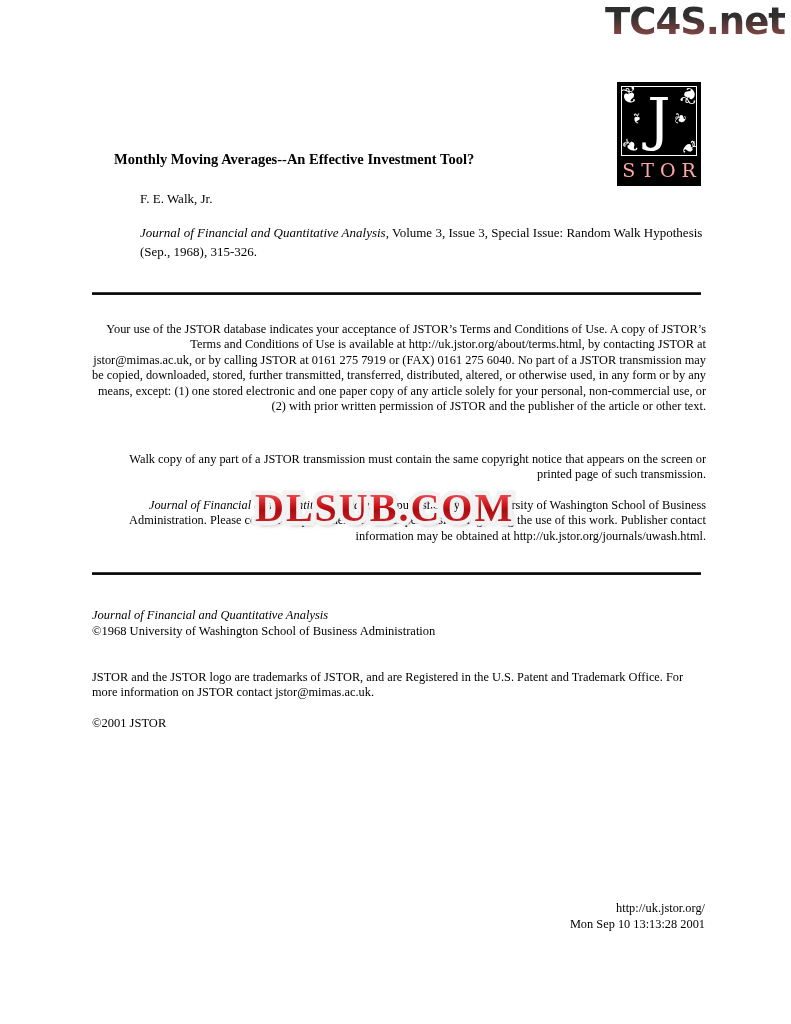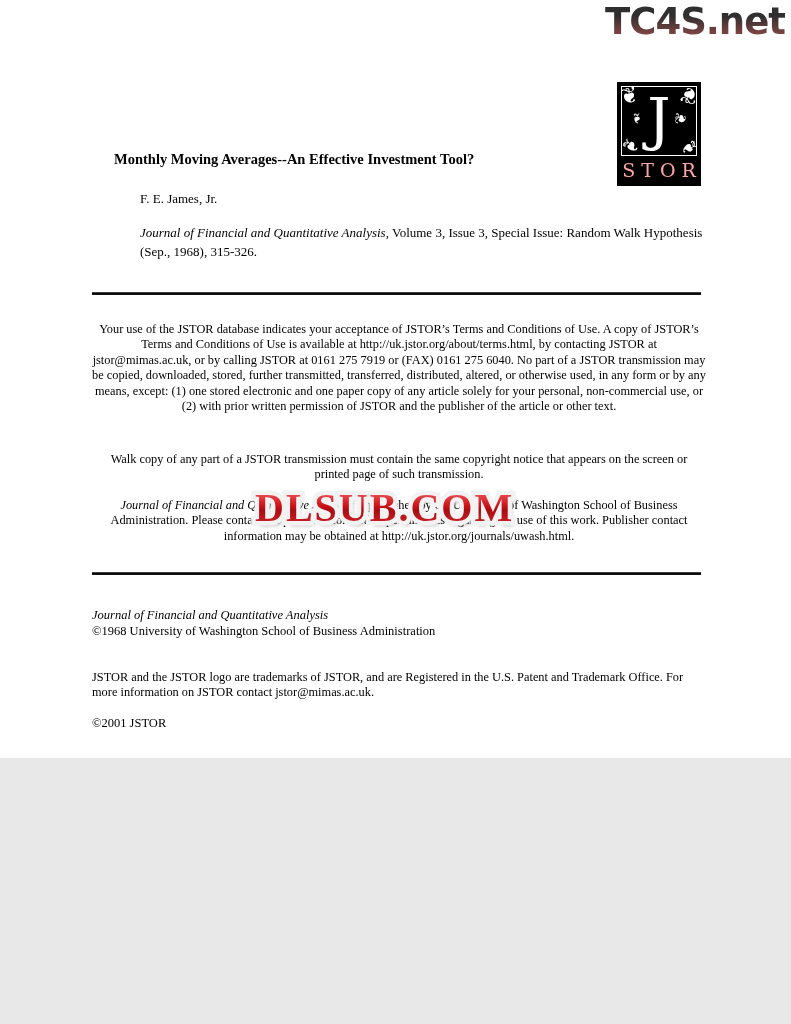--- a/index.html
+++ b/index.html
@@ -1,18 +1,18 @@
 <!DOCTYPE html>
 <html><head>
 <meta charset="utf-8">
 <style>
   * { margin:0; padding:0; box-sizing:border-box; }
   html,body { background:#e8e8e8; }
   #page {
-    position:relative; width:791px; height:758px;
+    position:relative; width:791px; height:1024px;
     background:#ffffff; margin:0 auto; overflow:hidden;
     font-family:"Liberation Serif", serif; color:#000;
   }
   
   .wm-tc4s {
     position:absolute; top:3px; right:6px;
     font-family:"DejaVu Sans", sans-serif; font-weight:bold;
     font-size:37px; letter-spacing:-1px; line-height:1;
     background:linear-gradient(#2f2f2f 35%, #8f4a48 95%);
     -webkit-background-clip:text; background-clip:text;
@@ -57,21 +57,21 @@
   .it { font-style:italic; }
   
   .rule {
     position:absolute; left:92px; width:609px; height:3px;
     background:linear-gradient(#6a6a6a, #000 45%, #222);
   }
   .rule1 { top:292px; } .rule2 { top:572px; }
   
   .para {
     position:absolute; left:92px; width:614px;
-    font-size:12.35px; line-height:15.45px; text-align:center;
+    font-size:12.35px; line-height:15.45px; text-align:right;
   }
   .p1 { top:322px; } .p2 { top:452px; } .p3 { top:498px; }
   
   .f-journal { position:absolute; left:92px; top:608px; font-size:12.5px; font-style:italic; }
   .f-c1968  { position:absolute; left:92px; top:624px; font-size:12.5px; }
   .f-tm     { position:absolute; left:92px; top:670px; width:618px; font-size:12.35px; line-height:15.45px; }
   .f-c2001  { position:absolute; left:92px; top:716px; font-size:12.5px; }
   .f-url    { position:absolute; right:86px; top:900px; text-align:right; font-size:12.35px; line-height:16px; }
   
   .wm-stack { position:absolute; line-height:1; white-space:nowrap; }
@@ -121,21 +121,21 @@
       <span class="orn o3">❧</span>
       <span class="orn o4">❧</span>
       <span class="orn o5">❧</span>
       <span class="orn o6">❦</span>
       <span class="jstor-j">J</span>
     </div>
     <div class="jstor-stor">STOR</div>
   </div>
 
   <div class="title">Monthly Moving Averages--An Effective Investment Tool?</div>
-  <div class="author">F. E. James, Jr.</div>
+  <div class="author">F. E. Walk, Jr.</div>
   <div class="citation">
     <span class="it">Journal of Financial and Quantitative Analysis</span><span>, Volume 3, Issue 3, Special Issue: Random Walk Hypothesis (Sep., 1968), 315-326.</span>
   </div>
 
   <div class="rule rule1"></div>
   <div class="rule rule2"></div>
 
   <div class="para p1">Your use of the JSTOR database indicates your acceptance of JSTOR’s Terms and Conditions of Use.  A copy of JSTOR’s Terms and Conditions of Use is available at http://uk.jstor.org/about/terms.html,  by contacting JSTOR at jstor@mimas.ac.uk, or by calling JSTOR at 0161 275 7919 or (FAX) 0161 275 6040. No part of a JSTOR transmission may be copied, downloaded, stored, further transmitted, transferred, distributed, altered, or otherwise used, in any form or by any means, except: (1) one stored electronic and one paper copy of any article solely for your personal, non-commercial use, or (2) with prior written permission of JSTOR and the publisher of the article or other text.</div>
   <div class="para p2">Walk copy of any part of a JSTOR transmission must contain the same copyright notice that appears on the screen or printed page of such transmission.</div>
   <div class="para p3">

